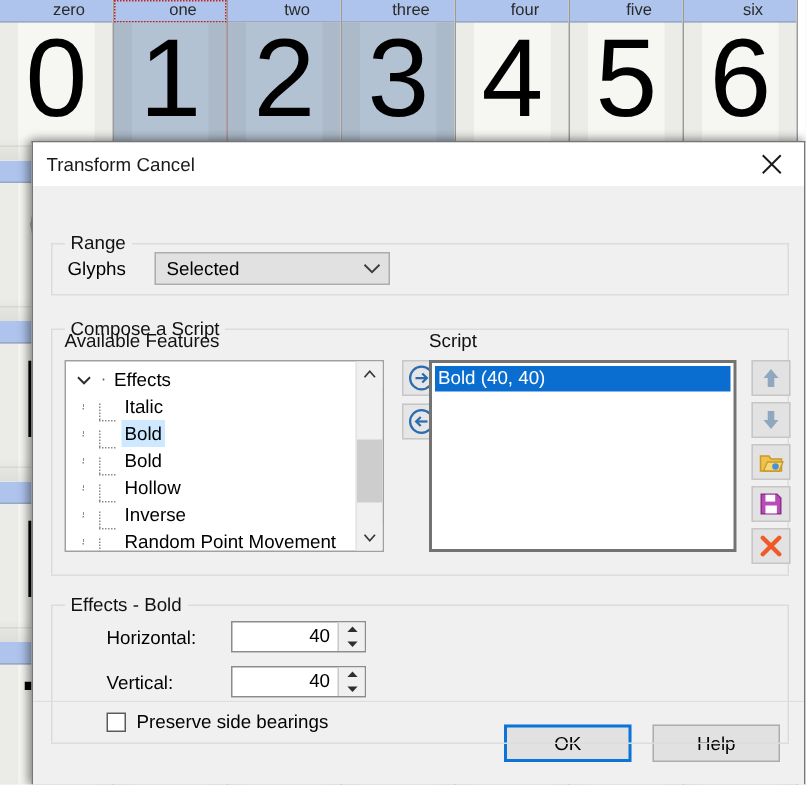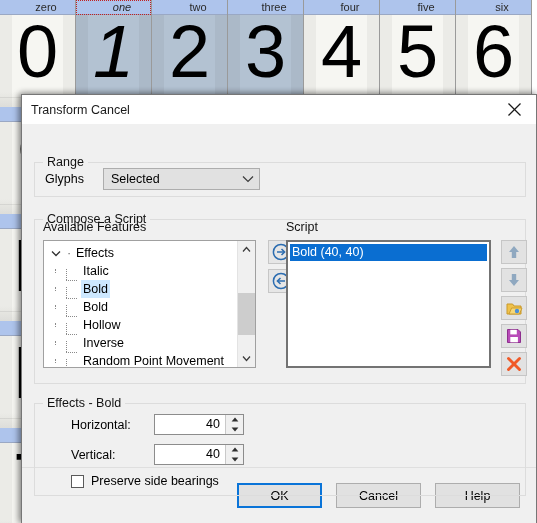--- a/index.html
+++ b/index.html
@@ -36,21 +36,21 @@
     width: 76px;
     height: 107px;
     box-sizing: border-box;
     border-right: 1px solid #9a9a9a;
     background: linear-gradient(to bottom, #f6f6f2 0%, #f6f6f2 86%, #e8e8e3 100%);
     overflow: hidden;
   }
   .gv-cell.sel .gv-glyphbox { background: #b3c2d2; }
   .gv-cell.active .gv-label { outline: 1px dotted #c02020; outline-offset: -1px; }
   .gv-cell.active .gv-glyphbox { box-shadow: inset 0 0 0 1px rgba(192,32,32,0.0); }
-  .gv-cell.active { box-shadow: inset 1px 0 0 #c02020, inset -1px 0 0 #c02020; font-style: italic; }
+  .gv-cell.active { box-shadow: inset 1px 0 0 #c02020, inset -1px 0 0 #c02020; }
   .gv-label {
     height: 15px;
     line-height: 15px;
     text-align: center;
     font-size: 11px;
     background: #aec4ec;
     color: #2a2a2a;
     border-bottom: 1px solid #9aa8c4;
     box-sizing: border-box;
     overflow: hidden;
@@ -933,18 +933,17 @@
             <div class="chk-lbl">Preserve side bearings</div>
           </div>
 
         </div>
       </fieldset>
 
     </div>
 
     <div class="dlg-footer">
       <div class="btn default">OK</div>
-      <div class="btn">Cancel</div>
       <div class="btn">Help</div>
     </div>
 
   </div>
 </div>
 
 </body></html>

